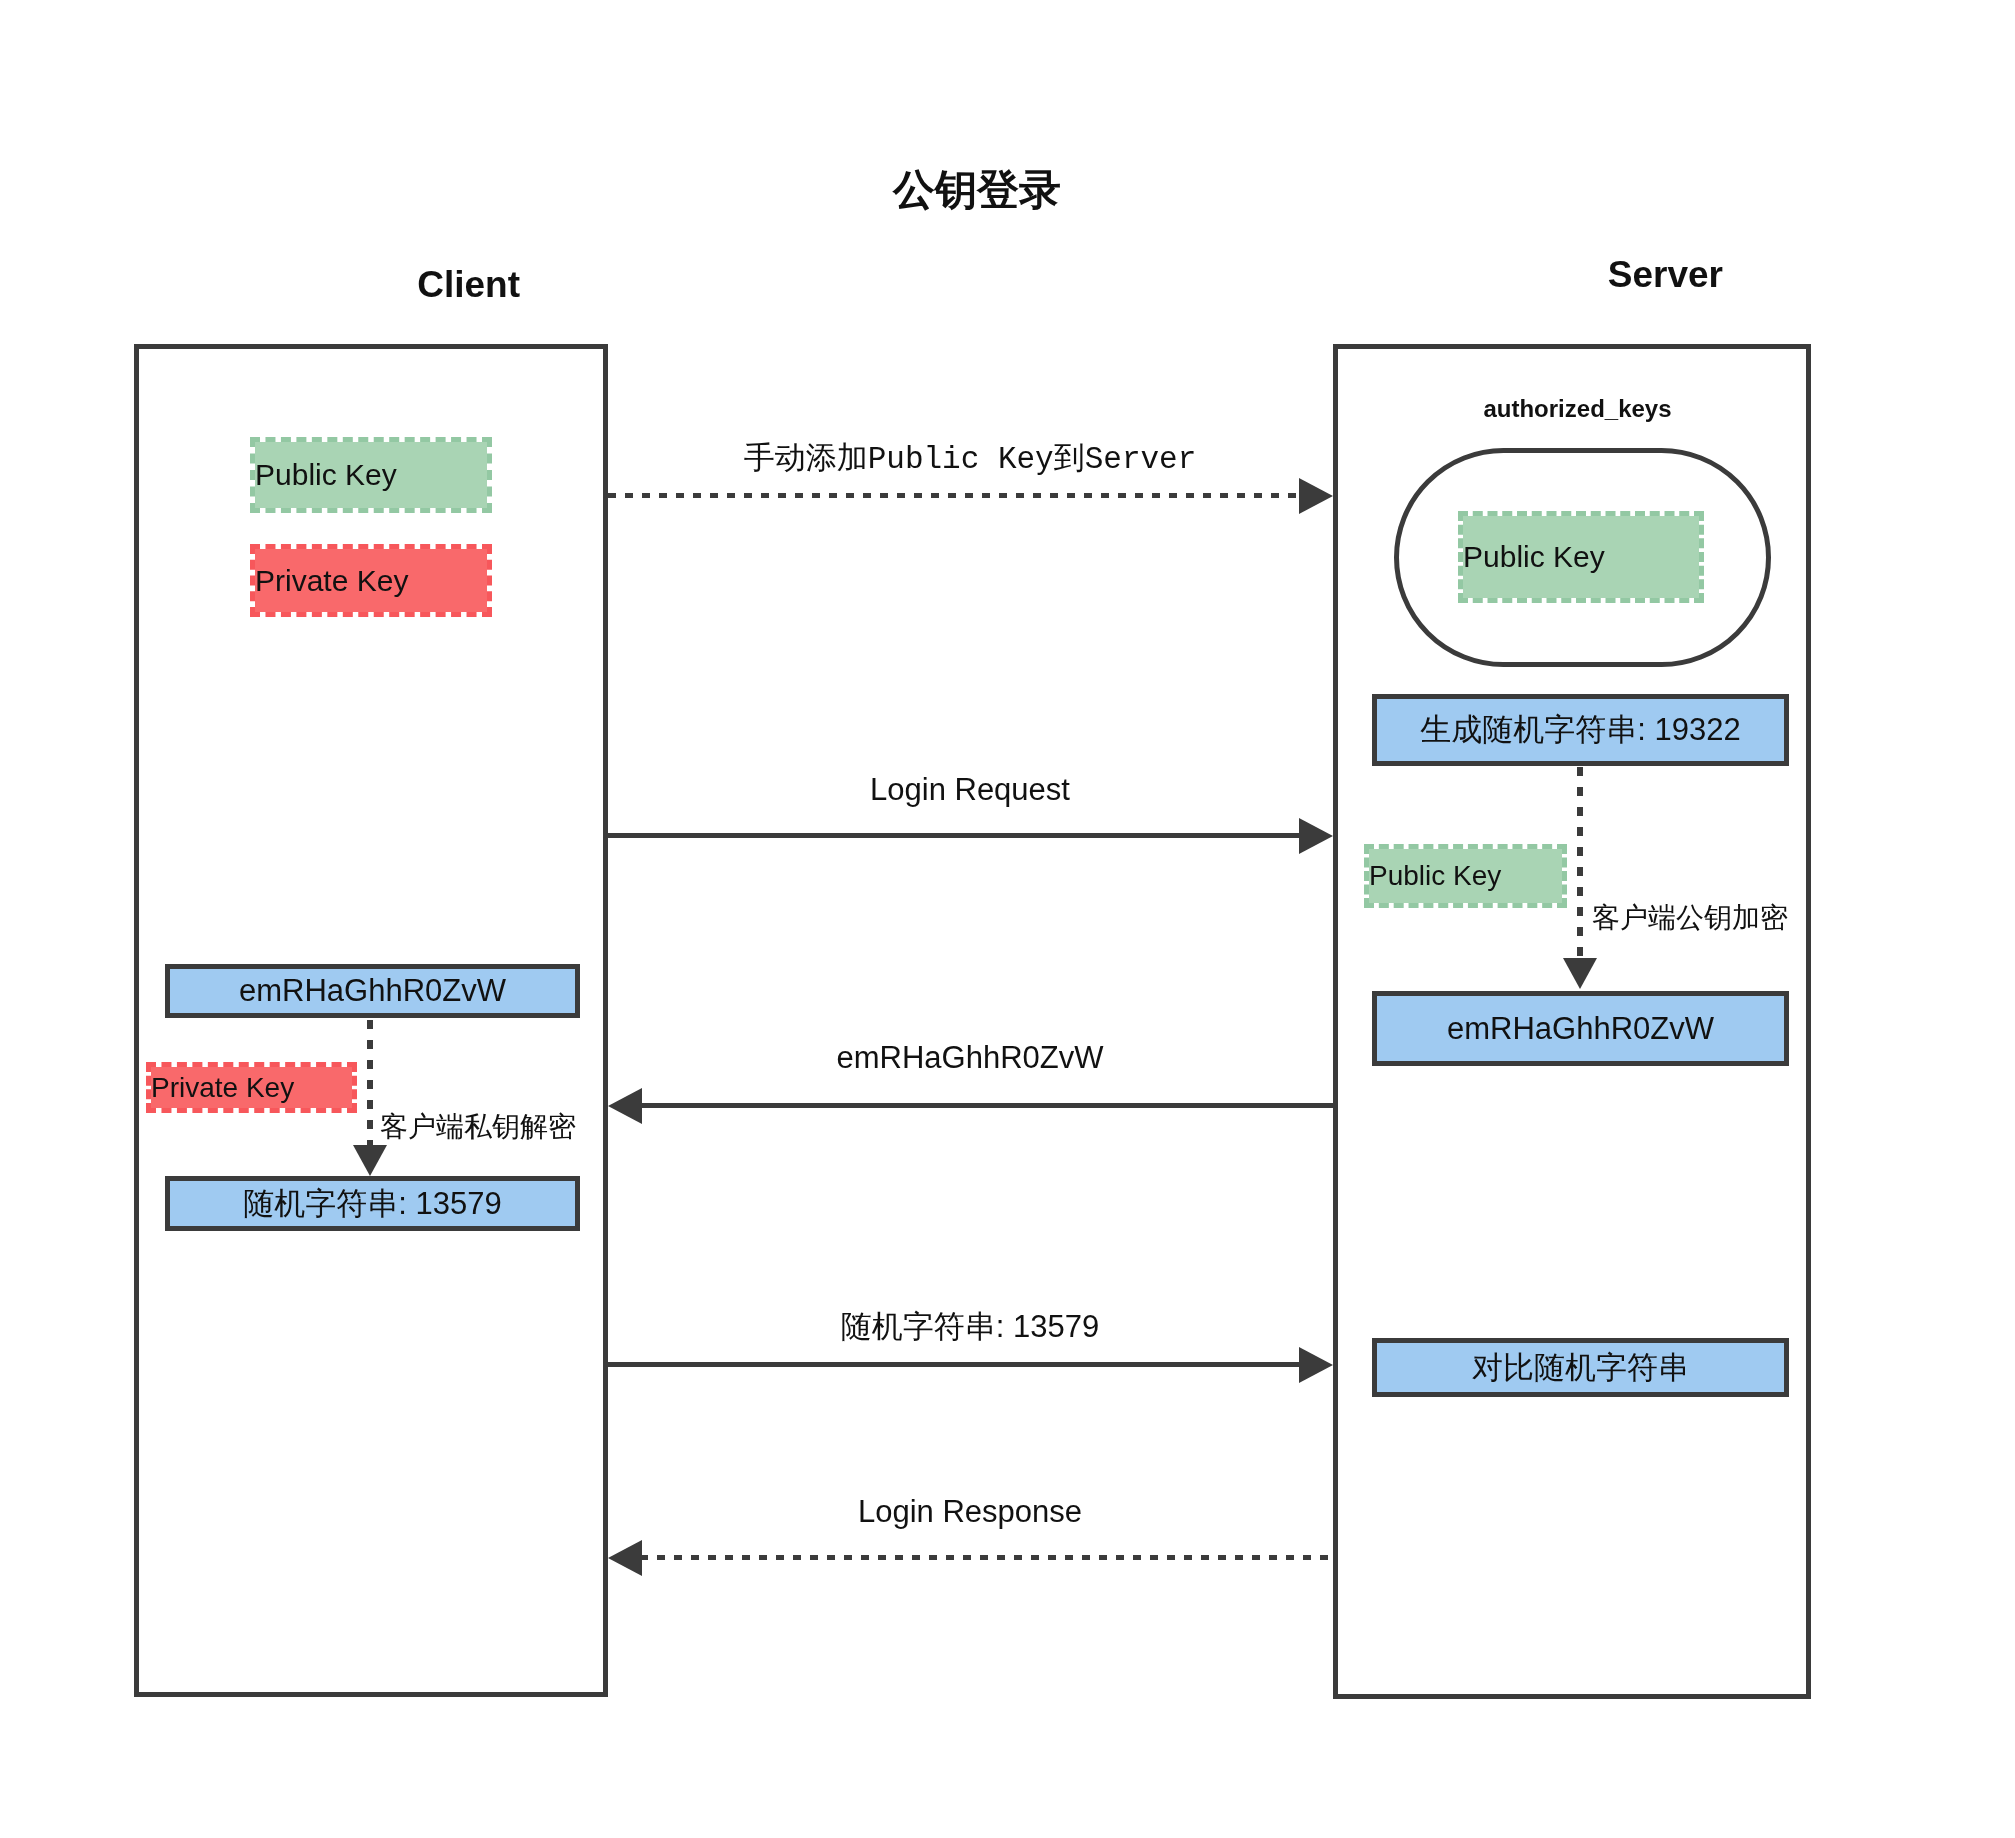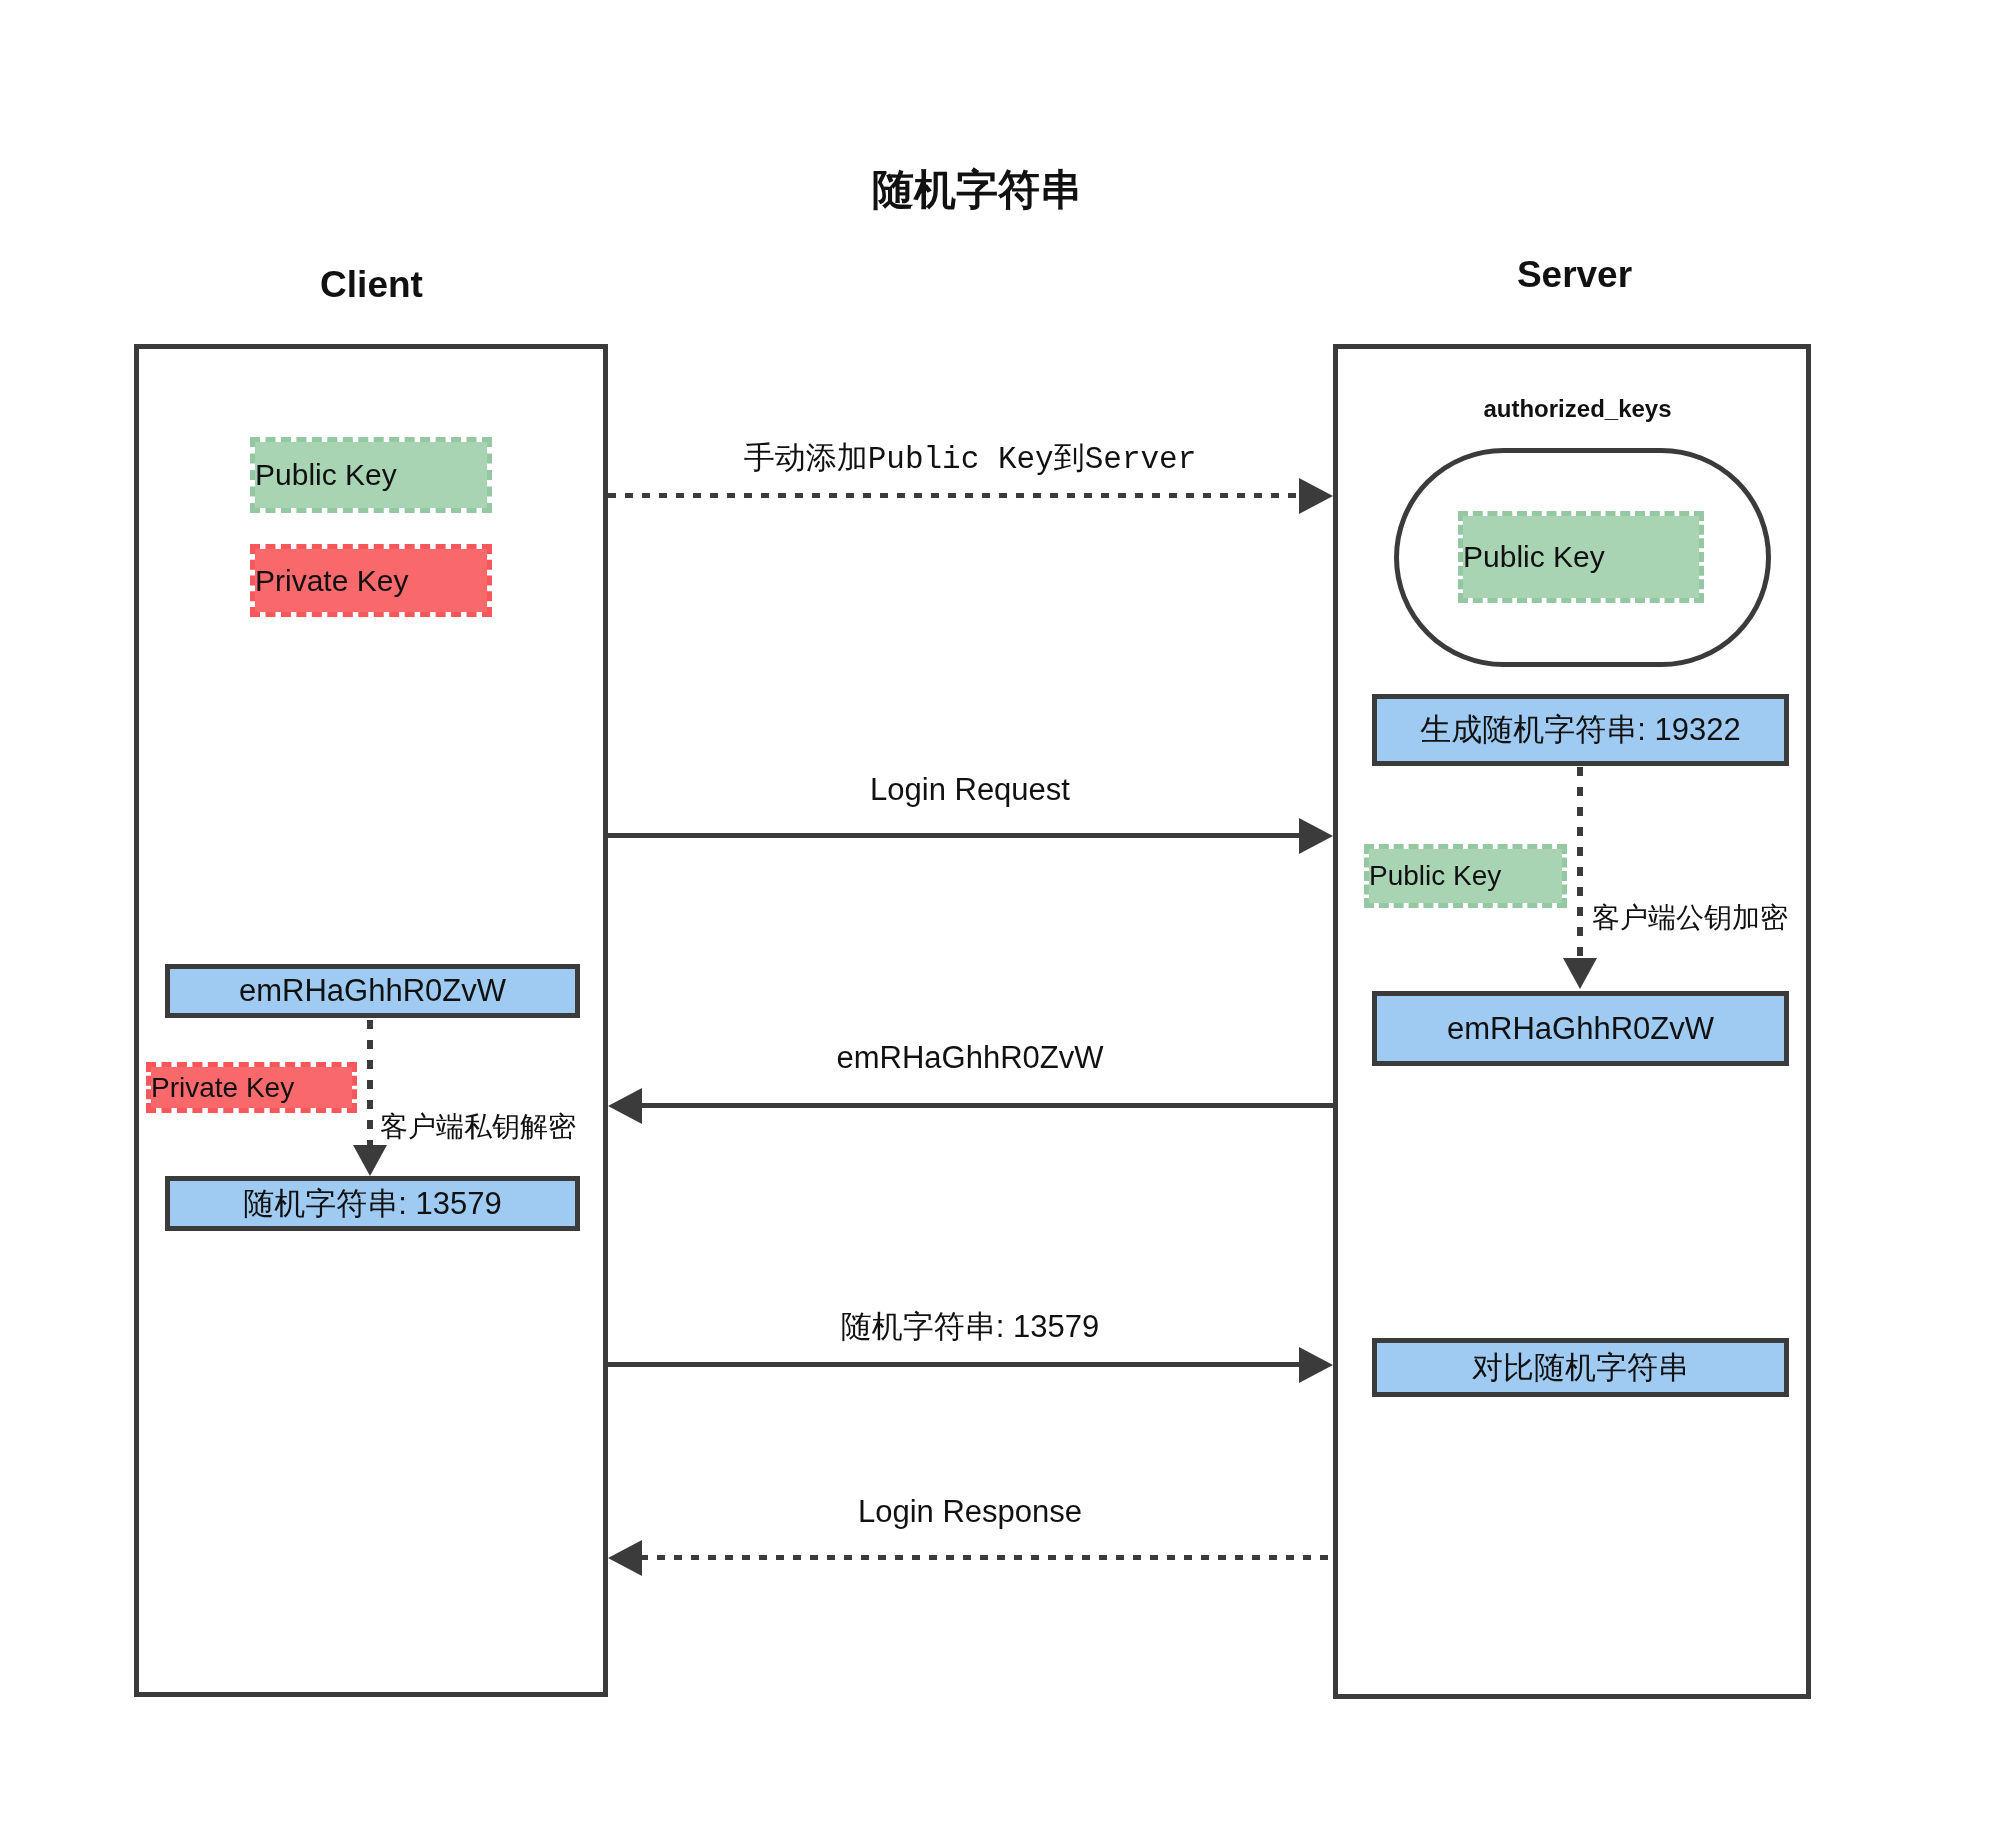--- a/index.html
+++ b/index.html
@@ -12,21 +12,21 @@
     --text:#111111;
   }
   html,body{margin:0;padding:0;}
   body{
     width:2015px;height:1838px;background:#ffffff;position:relative;
     font-family:"Liberation Sans", sans-serif;color:var(--text);
     overflow:hidden;
   }
   .abs{position:absolute;box-sizing:border-box;}
   .title{font-weight:bold;font-size:42px;text-align:center;}
-  .actor-title{font-weight:bold;font-size:37px;text-align:center;}
+  .actor-title{font-weight:bold;font-size:37px;text-align:right;}
   .lifeline-box{border:5.2px solid var(--stroke);background:#ffffff;}
   .chip{
     text-align:center;font-size:30px;
     background-clip:padding-box;
     display:flex;align-items:center;
   }
   .chip.green{background-color:var(--green);border:5.2px dashed var(--green-border);background-clip:padding-box;}
   .chip.red{background-color:var(--red);border:5.2px dashed var(--red-border);background-clip:padding-box;}
   .bluebox{
     background:var(--blue);border:5.2px solid var(--stroke);
@@ -40,21 +40,21 @@
   .arrow-right{width:0;height:0;border-left:34px solid var(--stroke);border-top:18px solid transparent;border-bottom:18px solid transparent;}
   .arrow-left{width:0;height:0;border-right:34px solid var(--stroke);border-top:18px solid transparent;border-bottom:18px solid transparent;}
   .arrow-down{width:0;height:0;border-top:31px solid var(--stroke);border-left:17px solid transparent;border-right:17px solid transparent;}
   .msg-label{font-size:31px;text-align:center;}
   .note-label{font-size:28px;white-space:nowrap;margin-top:37px;}
   .bold{font-weight:bold;}
 </style>
 </head>
 <body>
 
-<div class="abs title" style="left:754px;top:162px;width:446px;">随机字符串</div>
+<div class="abs title" style="left:754px;top:162px;width:446px;">公钥登录</div>
 
 <div class="abs actor-title" style="left:223px;top:264px;width:297px;">Client</div>
 <div class="abs actor-title" style="left:1426px;top:254px;width:297px;">Server</div>
 
 <div class="abs lifeline-box" style="left:134px;top:344px;width:474px;height:1353px;"></div>
 <div class="abs lifeline-box" style="left:1333px;top:344px;width:478px;height:1355px;"></div>
 
 <div class="abs chip green" style="left:250px;top:437px;width:242px;height:76px;">
   <span>Public Key</span>
 </div>

